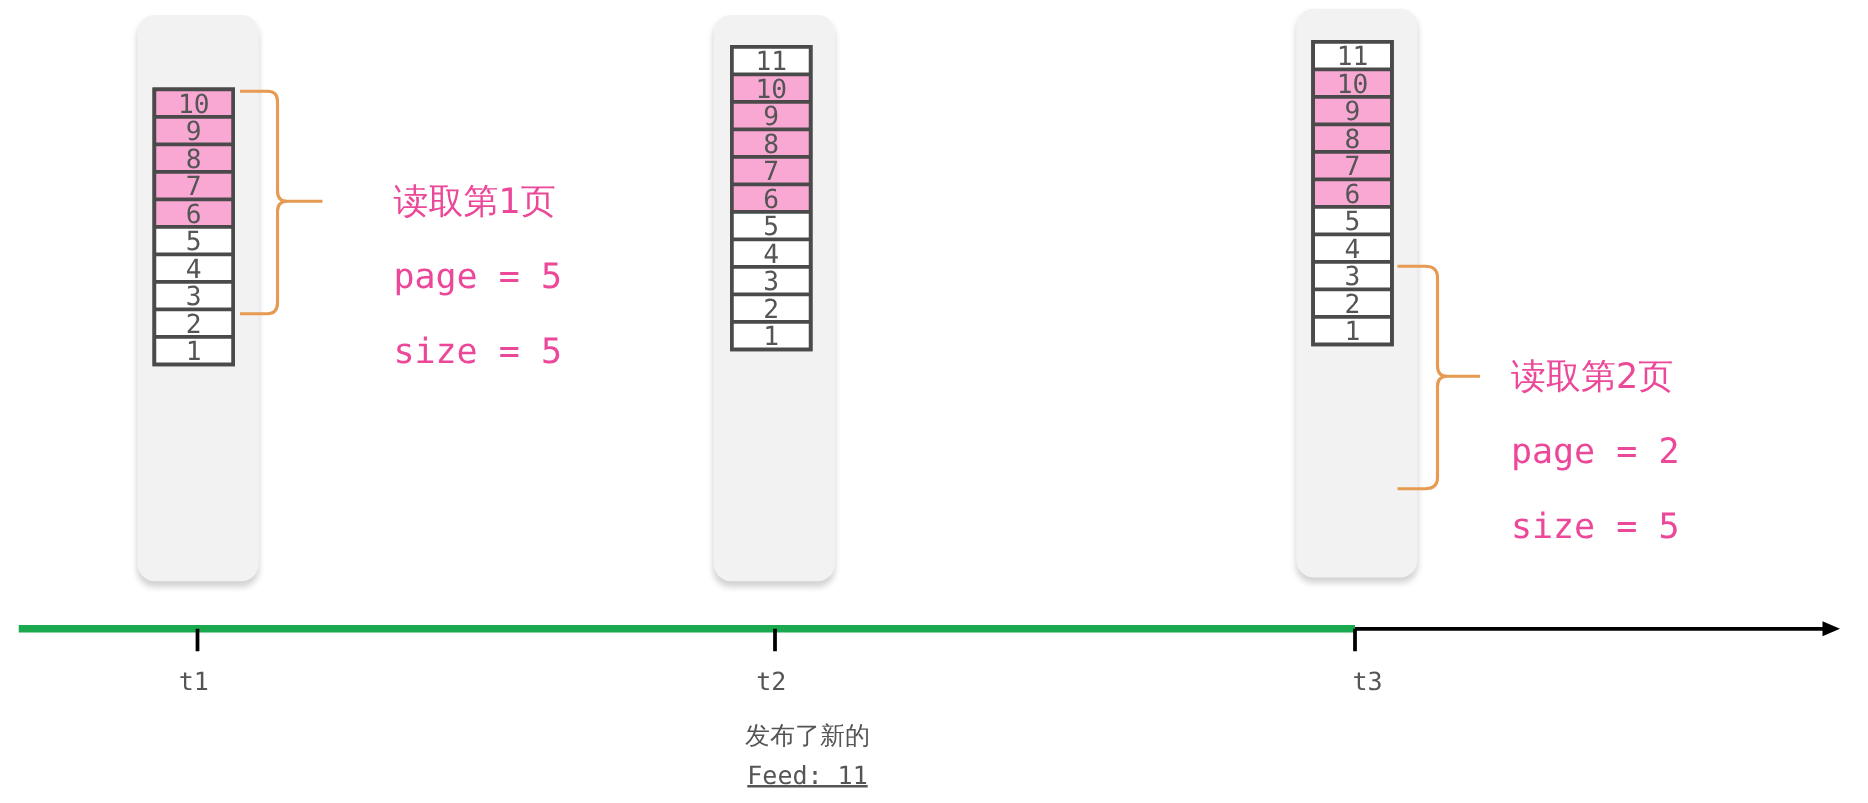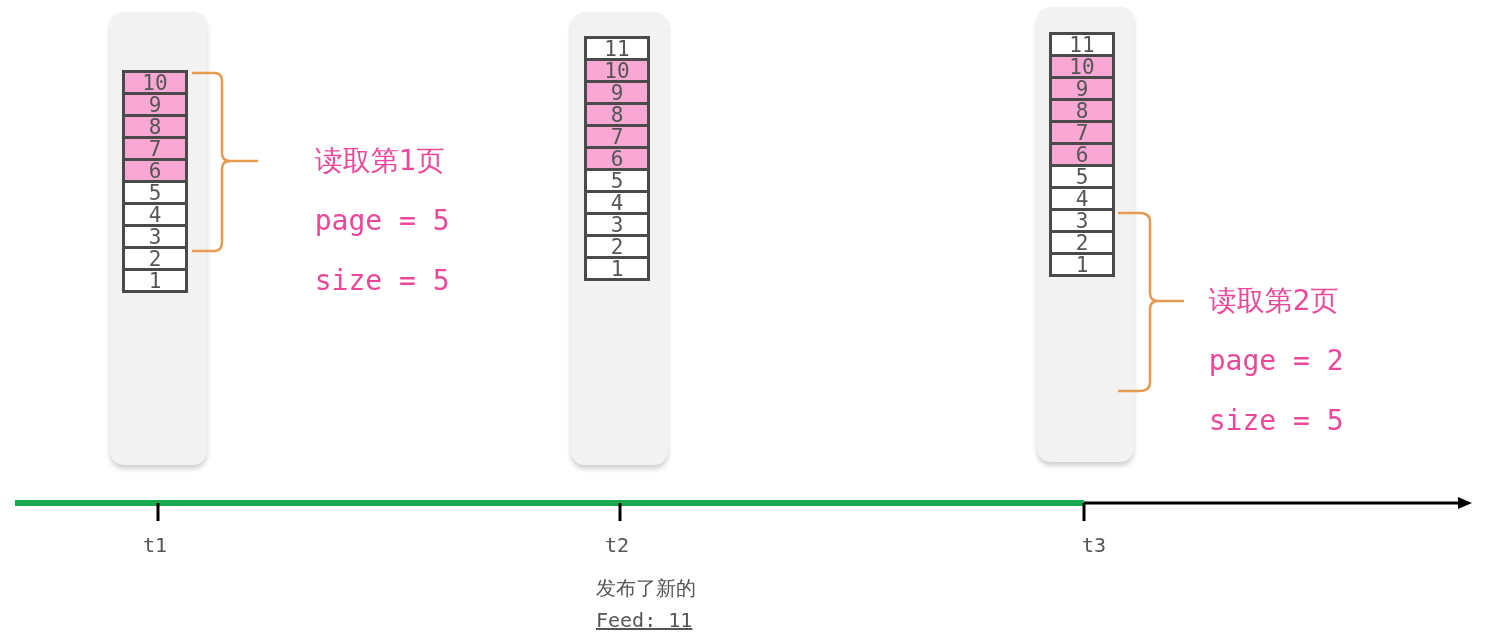--- a/index.html
+++ b/index.html
@@ -90,16 +90,16 @@
   <polygon points="1472,503 1458,497 1458,509" fill="#000000"></polygon>
   <line x1="158" y1="503" x2="158" y2="521" stroke="#000" stroke-width="3"></line>
   <line x1="620" y1="503" x2="620" y2="521" stroke="#000" stroke-width="3"></line>
   <line x1="1084" y1="503" x2="1084" y2="521" stroke="#000" stroke-width="3"></line>
 </svg>
 
 <div class="tick-label" style="left:143px;top:533px;">t1</div>
 <div class="tick-label" style="left:605px;top:533px;">t2</div>
 <div class="tick-label" style="left:1070px;top:533px;margin-left:12px;">t3</div>
 
-<div class="note" style="left:596px;top:572px;">
+<div class="note" style="left:596px;top:572px;text-align:center;">
   <span class="zh">发布了新的</span>
   <span class="mono">Feed: 11</span>
 </div>
 
 </body></html>

